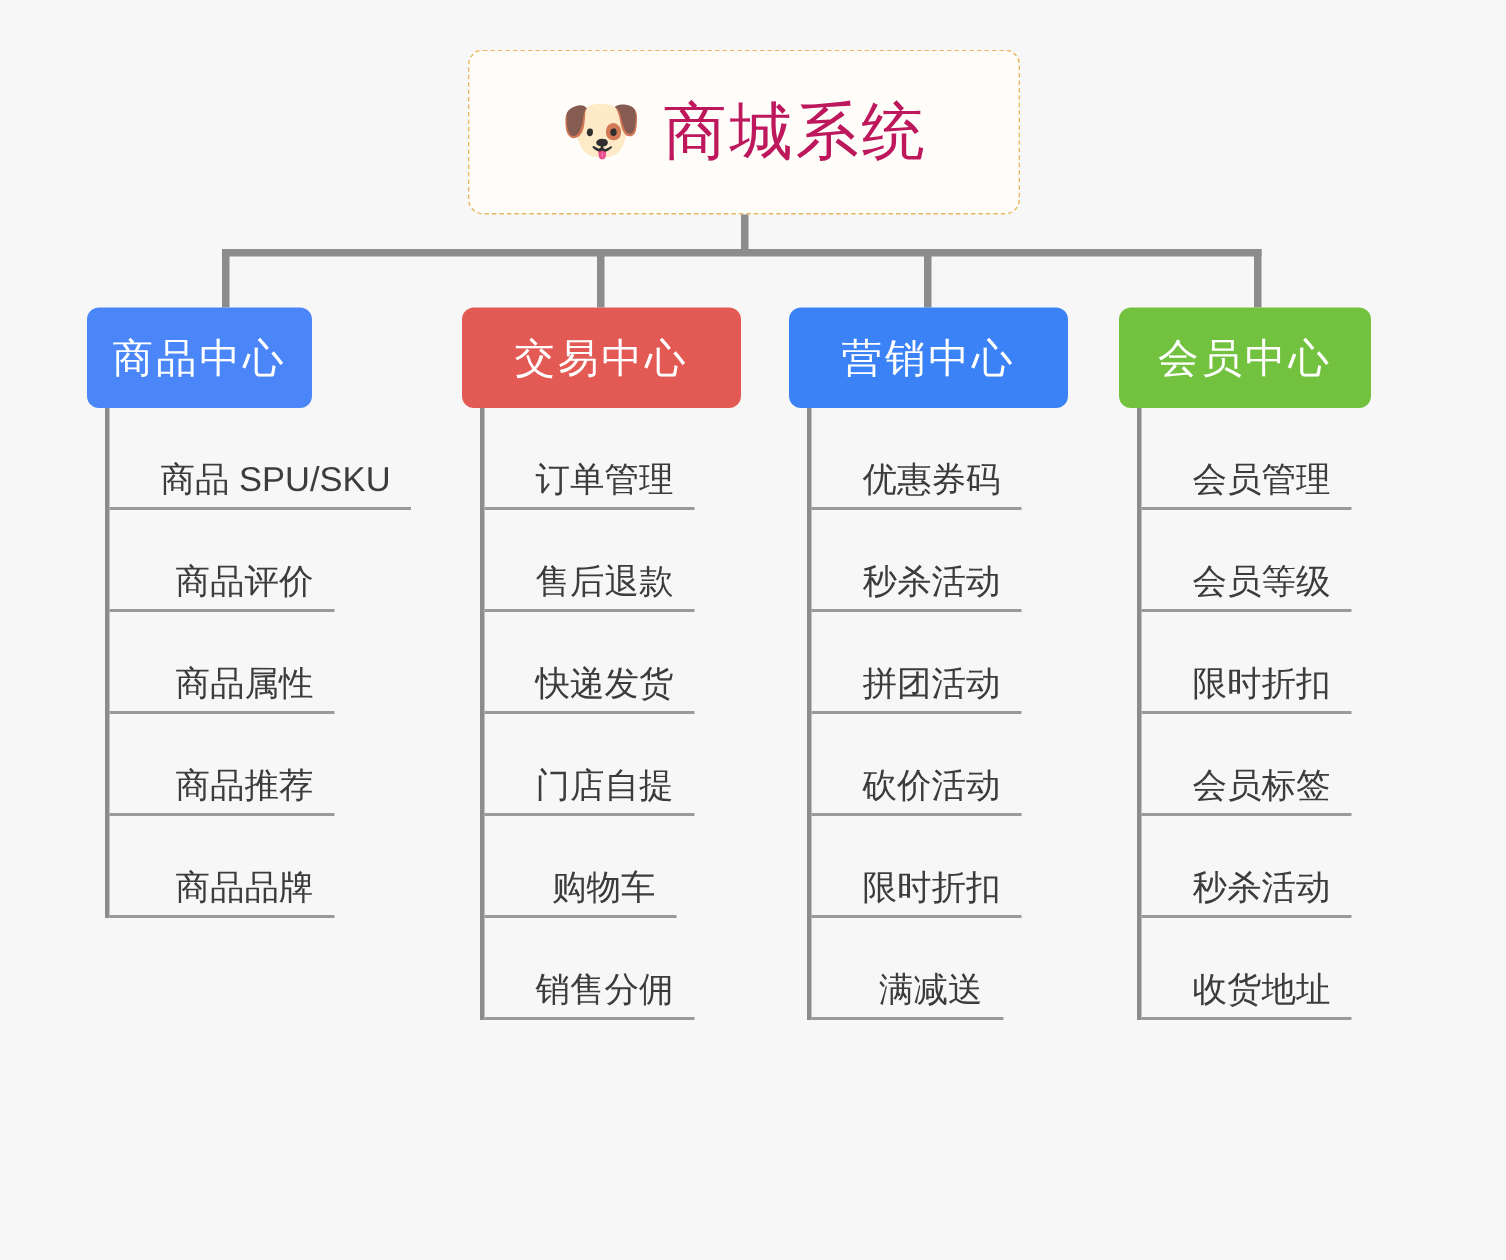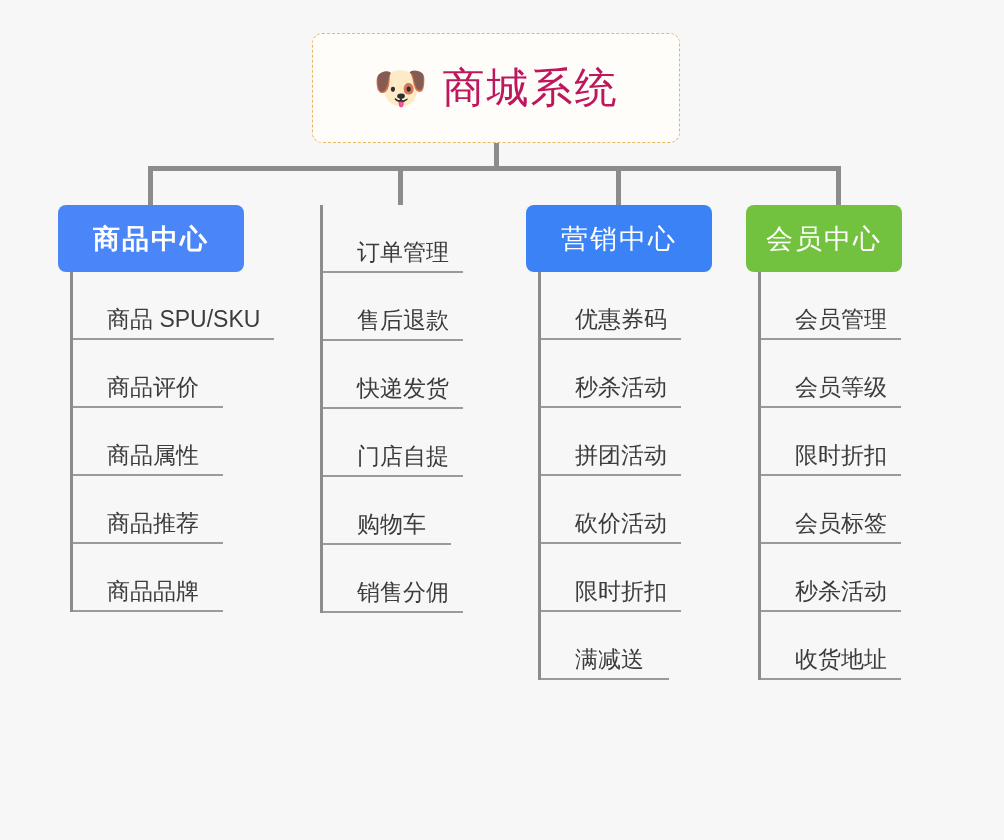--- a/index.html
+++ b/index.html
@@ -94,39 +94,40 @@
     height: 67px;
     border-radius: 8px;
     display: flex;
     align-items: center;
     justify-content: center;
     color: #ffffff;
     font-size: 27px;
     letter-spacing: 2px;
     white-space: nowrap;
   }
-  .column.c0 .col-header { width: 186px; font-weight: bold; }
+  .column.c0 .col-header { width: 150px; }
   .column.c1 .col-header { width: 186px; }
   .column.c2 .col-header { width: 186px; }
-  .column.c3 .col-header { width: 156px; }
+  .column.c3 .col-header { width: 168px; }
 
   
   .col-body {
     position: relative;
     margin-left: 12px;
     padding-left: 0;
     border-left: 3px solid #8c8c8c;
     margin-top: 0;
   }
 
   .leaf {
     position: relative;
     height: 68px;
     display: flex;
     align-items: flex-end;
+    text-align: right;
   }
   .leaf-label {
     font-size: 23px;
     color: #3c3c3c;
     padding: 0 14px 6px 34px;
     white-space: nowrap;
     border-bottom: 2px solid #9a9a9a;
     line-height: 1.1;
   }
 
@@ -172,20 +173,23 @@
         <div class="leaf">
           <span class="leaf-label">商品推荐</span>
         </div>
         <div class="leaf">
           <span class="leaf-label">商品品牌</span>
         </div>
       </div>
     </div>
 
     <div class="column c1">
+      <div class="col-header" style="background-color: rgb(227, 90, 85);">
+        <span>交易中心</span>
+      </div>
       <div class="col-body" style="border-left-color: rgb(140, 140, 140);">
         <div class="leaf">
           <span class="leaf-label">订单管理</span>
         </div>
         <div class="leaf">
           <span class="leaf-label">售后退款</span>
         </div>
         <div class="leaf">
           <span class="leaf-label">快递发货</span>
         </div>

